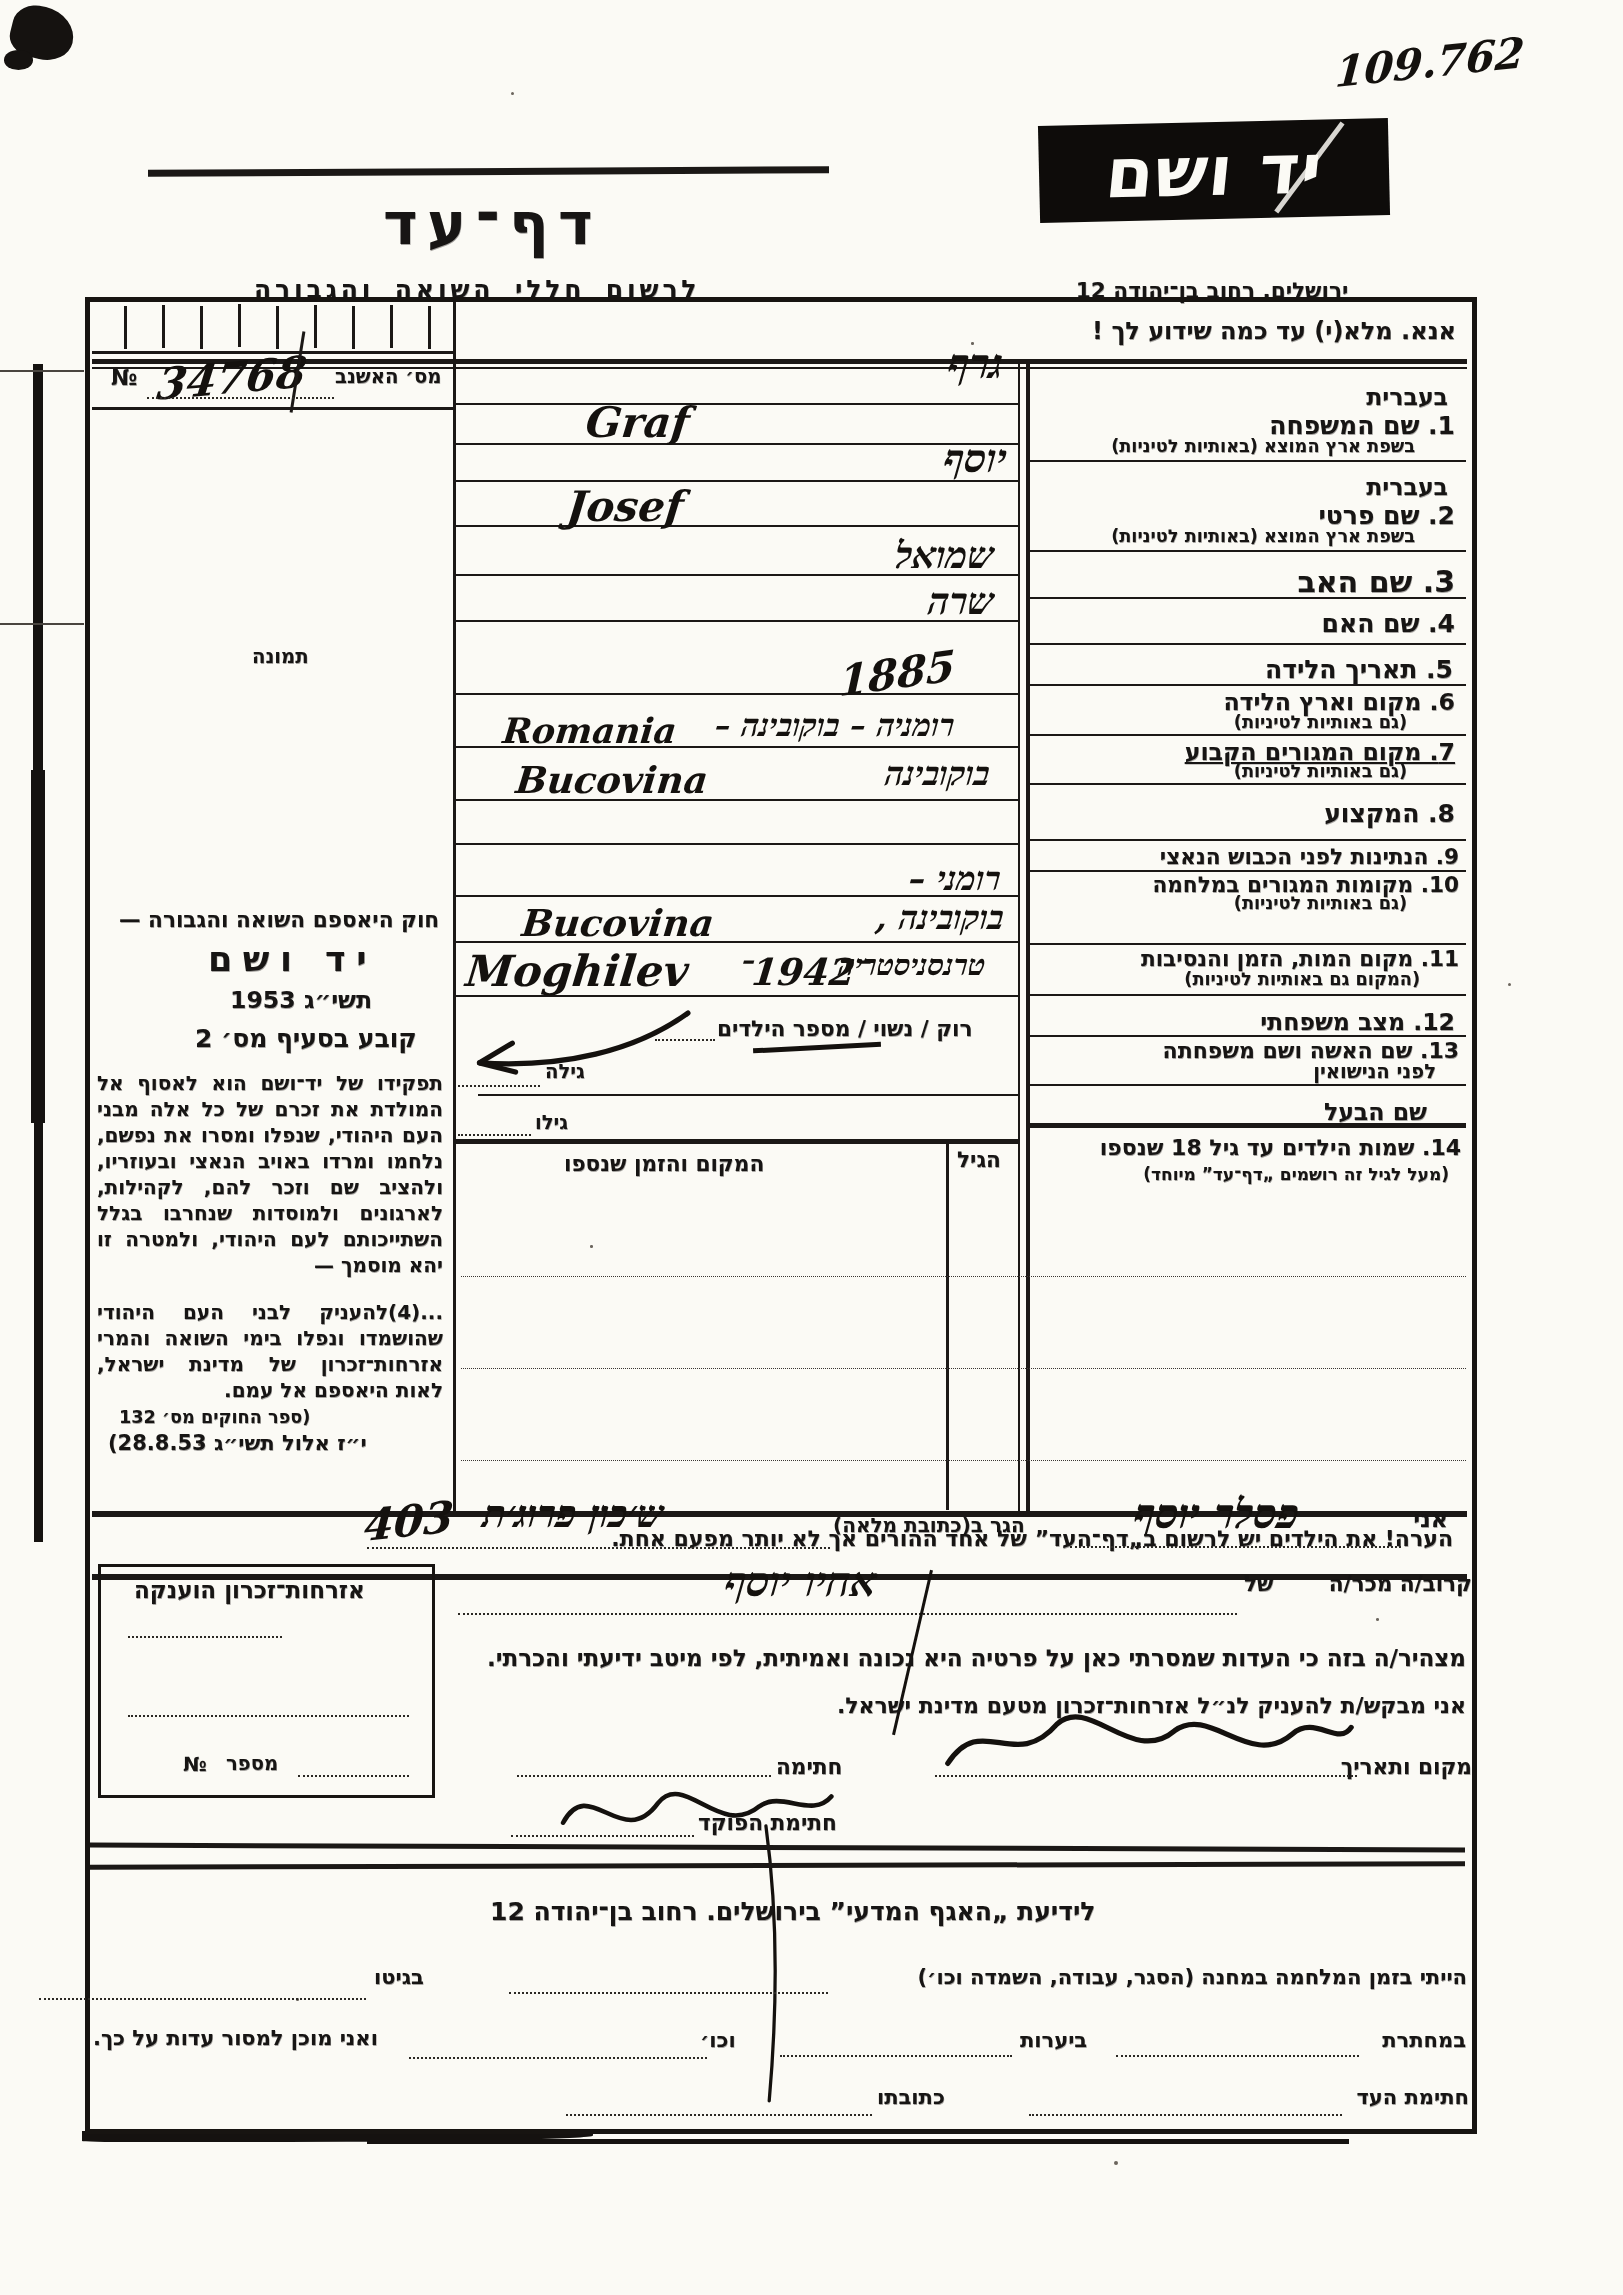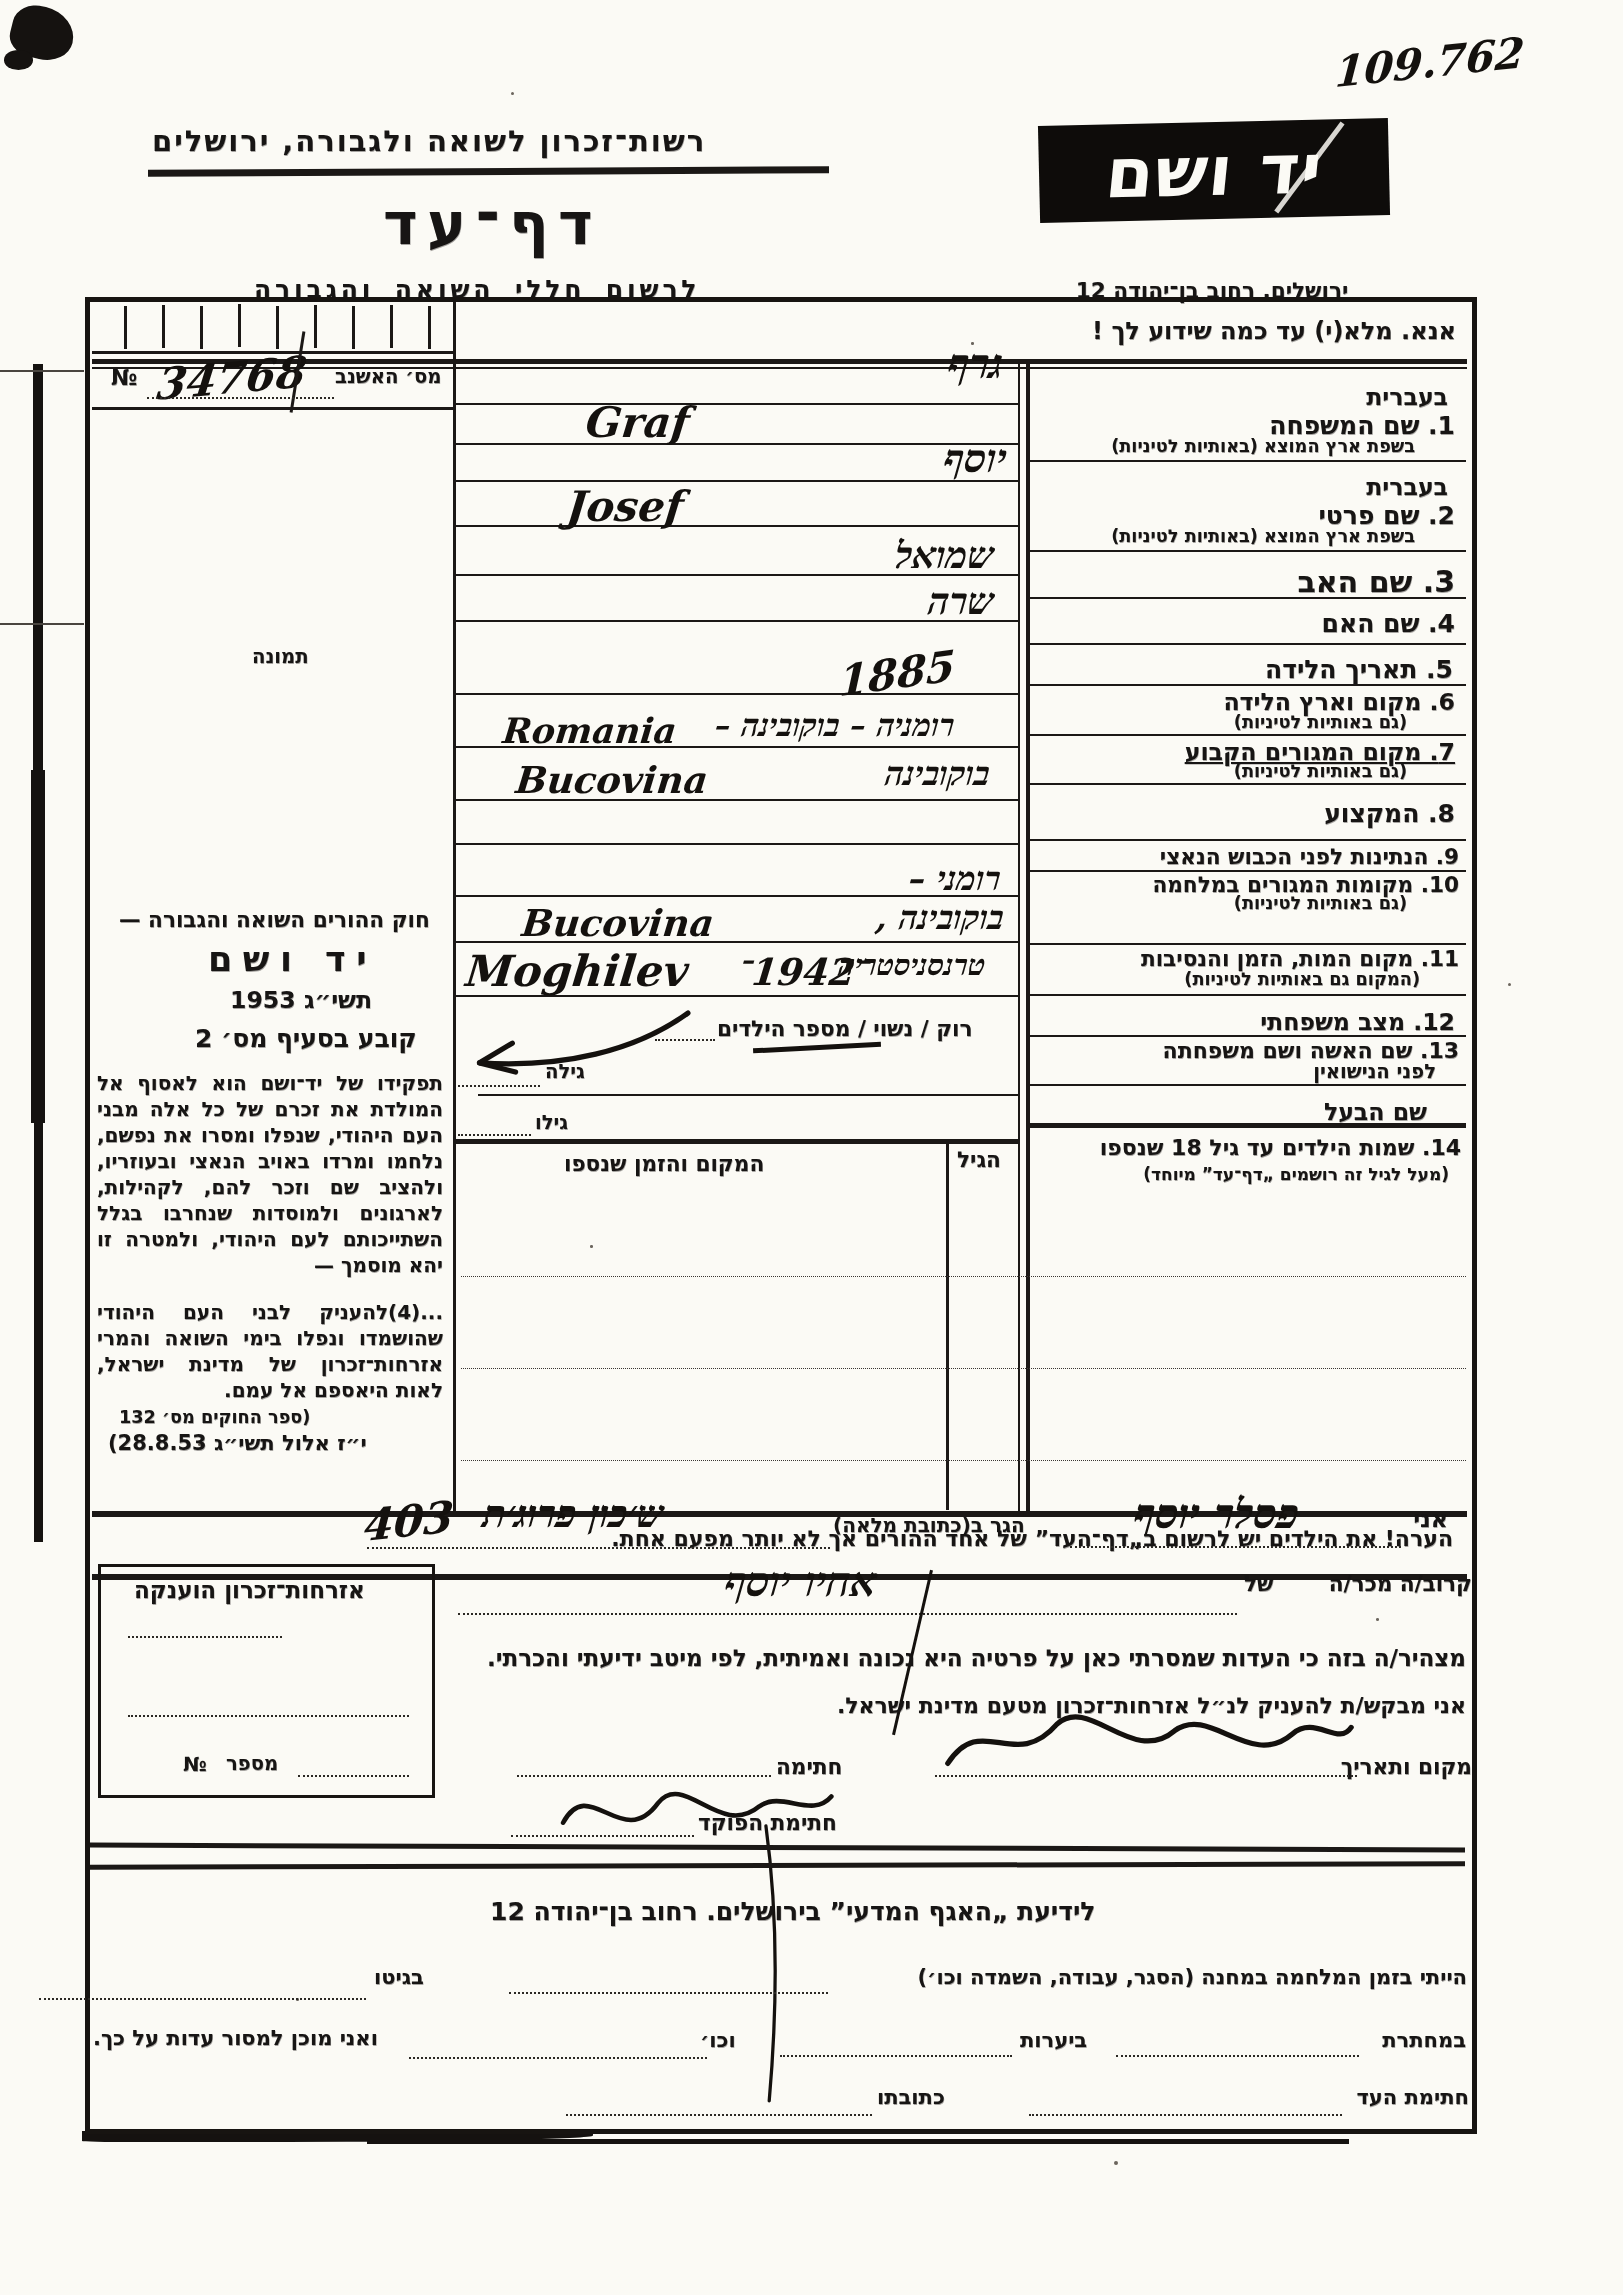--- a/index.html
+++ b/index.html
@@ -38,21 +38,20 @@
   <div class="spk" style="left:971px;top:342px;width:2.6px;height:2.6px;"></div>
   <div class="spk" style="left:198px;top:1443px;width:3.9px;height:3.3px;"></div>
   <div class="spk" style="left:1508px;top:983px;width:3.3px;height:3.3px;"></div>
   <div class="spk" style="left:1114px;top:2161px;width:3.9px;height:3.9px;"></div>
   <div class="spk" style="left:296px;top:1998px;width:2.6px;height:2.6px;"></div>
   <div class="spk" style="left:1376px;top:1618px;width:3.3px;height:2.6px;"></div>
   <div class="spk" style="left:590px;top:1245px;width:2.6px;height:2.6px;"></div>
 
   <div class="hw hwl" style="left:1335px;top:38px;font-size:42px;transform:rotate(-6deg) skewX(-10deg);">109.762</div>
 
-  <div class="p" style="left:152px;top:124px;font-size:29px;letter-spacing:2px;">רשות־זכרון לשואה ולגבורה, ירושלים</div>
   <div class="ln" style="left:148px;top:168px;width:681px;height:6.5px;transform:rotate(-.3deg);"></div>
   <div class="p" style="left:383px;top:189px;font-size:59px;letter-spacing:9.2px;font-weight:900;">דף־עד</div>
   <div class="p" style="left:254px;top:275px;font-size:25px;letter-spacing:3.9px;word-spacing:7.9px;">לרשום חללי השואה והגבורה</div>
 
   <div style="position:absolute;left:1039px;top:122px;width:350px;height:97px;background:#0e0c0a;transform:rotate(-1.3deg);display:flex;align-items:center;justify-content:center;">
     <span style="color:#fbfaf5;font-size:69px;font-weight:900;transform:skewX(-7deg);letter-spacing:1.3px;text-shadow:1.3px 1.3px 0 #0e0c0a;">יד ושם</span>
     <span style="position:absolute;right:77px;top:-7.9px;width:4.6px;height:111px;background:#fbfaf5;transform:rotate(38deg);opacity:.85;"></span>
   </div>
   <div class="p ctr" style="left:1037px;top:278px;width:350px;font-size:21.6px;">ירושלים. רחוב בן־יהודה 12</div>
 
@@ -193,21 +192,21 @@
   <div class="p" style="left:564px;top:1151px;font-size:21.6px;">המקום והזמן שנספו</div>
   <div class="p" style="left:957px;top:1147px;font-size:21.6px;">הגיל</div>
   <div class="dt2" style="left:461px;top:1276px;width:1005px;"></div>
   <div class="dt2" style="left:461px;top:1368px;width:1005px;"></div>
   <div class="dt2" style="left:461px;top:1460px;width:1005px;"></div>
   <div class="ln" style="left:92px;top:1511px;width:1375px;height:5.9px;"></div>
 
   <div class="p" style="right:170px;top:1526px;font-size:22px;">הערה!   את הילדים יש לרשום ב„דף־העד” של אחד ההורים אך לא יותר מפעם אחת.</div>
   <div class="ln" style="left:92px;top:1574px;width:1375px;height:5.9px;"></div>
 
-  <div class="p" style="left:119px;top:907px;font-size:21.6px;">חוק ההורים השואה והגבורה —</div>
+  <div class="p" style="left:119px;top:907px;font-size:21.6px;">חוק היאספם השואה והגבורה —</div>
   <div class="p" style="left:208px;top:939px;font-size:35px;letter-spacing:10.5px;font-weight:900;">יד ושם</div>
   <div class="p" style="left:230px;top:986px;font-size:23.6px;">תשי״ג 1953</div>
   <div class="p" style="left:195px;top:1024px;font-size:25px;">קובע בסעיף מס׳ 2</div>
   <div class="p" style="left:97px;top:1070px;width:346px;font-size:20px;line-height:1.3;white-space:normal;text-align:justify;">תפקידו של יד־ושם הוא לאסוף אל המולדת את זכרם של כל אלה מבני העם היהודי, שנפלו ומסרו את נפשם, נלחמו ומרדו באויב הנאצי ובעוזריו, ולהציב שם וזכר להם, לקהילות, לארגונים ולמוסדות שנחרבו בגלל השתייכותם לעם היהודי, ולמטרה זו יהא מוסמך —</div>
   <div class="p" style="left:97px;top:1299px;width:346px;font-size:20px;line-height:1.3;white-space:normal;text-align:justify;">...(4)להעניק לבני העם היהודי שהושמדו ונפלו בימי השואה והמרי אזרחות־זכרון של מדינת ישראל, לאות היאספם אל עמם.</div>
   <div class="p" style="left:119px;top:1407px;font-size:17.7px;">(ספר החוקים מס׳ 132</div>
   <div class="p" style="left:108px;top:1431px;font-size:21px;">י״ז אלול תשי״ג 28.8.53)</div>
 
   <div style="position:absolute;left:98px;top:1564px;width:331px;height:228px;border:3.3px solid #171411;"></div>
   <div class="p" style="left:134px;top:1577px;font-size:23px;">אזרחות־זכרון הוענקה</div>

